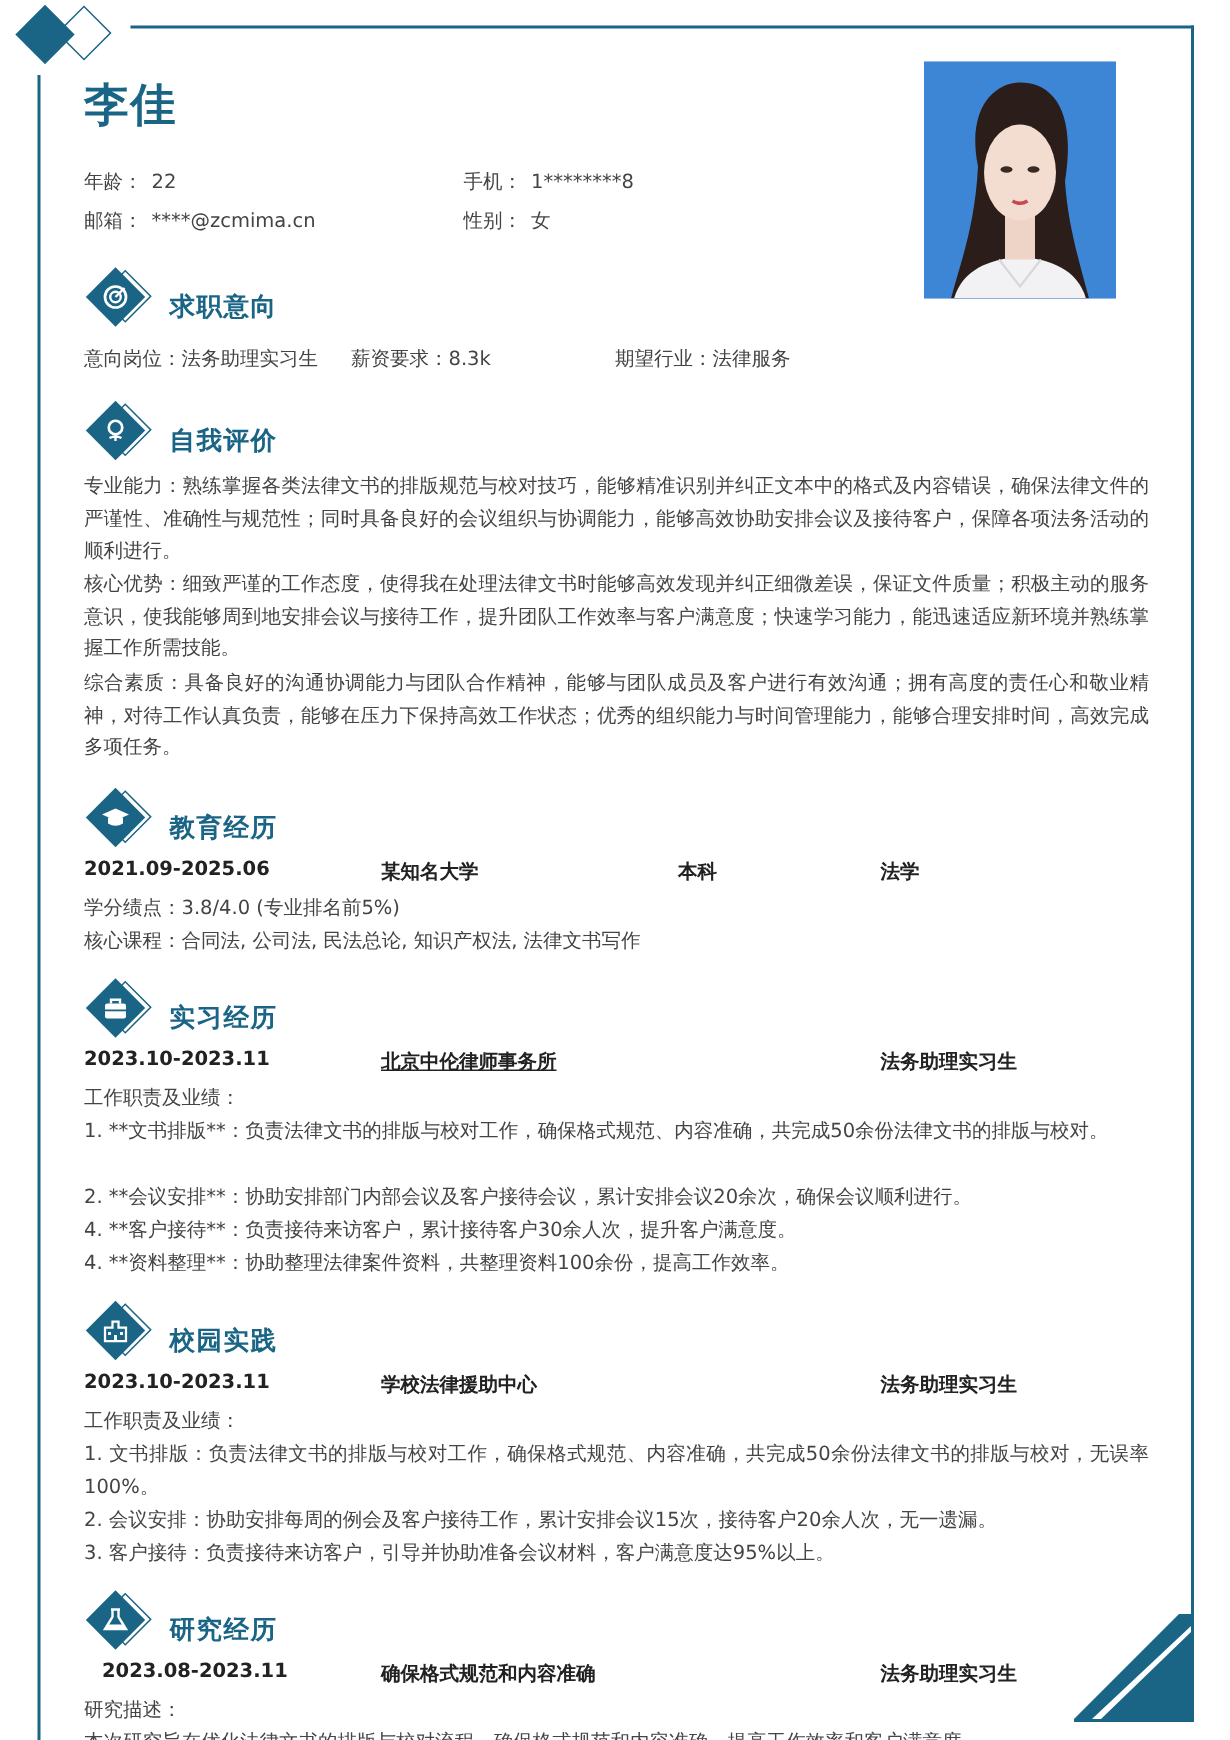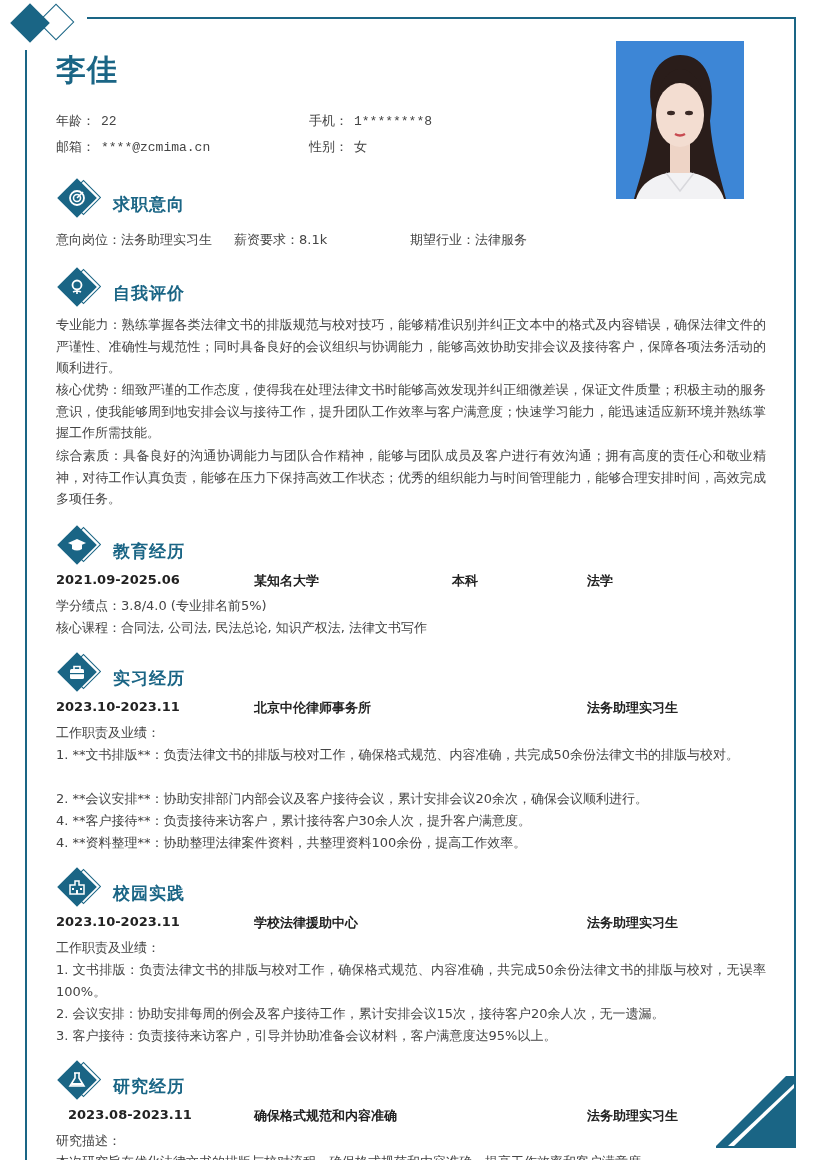--- a/index.html
+++ b/index.html
@@ -11,21 +11,21 @@
   .frame-left { position: absolute; left: 25px; top: 50px; width: 2px; height: 1110px; background: #1a6585; }
   .frame-bottom { position: absolute; left: 716px; top: 1146px; width: 80px; height: 2px; background: #1a6585; }
 
   .corner-diamond-solid { position: absolute; left: 16px; top: 9px; width: 28px; height: 28px; background: #1a6585; transform: rotate(45deg); }
   .corner-diamond-outline { position: absolute; left: 43px; top: 9px; width: 26px; height: 26px; border: 1px solid #1a6585; background: #fff; transform: rotate(45deg); }
 
   .corner-br { position: absolute; left: 716px; top: 1074px; width: 78px; height: 72px; }
 
   .name { position: absolute; left: 56px; top: 50px; font-size: 30px; font-weight: bold; color: #1a6585; letter-spacing: 1px; }
 
-  .info { position: absolute; font-size: 13px; color: #444; font-family: Liberation Mono, monospace; }
+  .info { position: absolute; font-size: 13px; color: #444; }
   .info .lbl { display: inline-block; }
   .info .val { margin-left: 6px; }
 
   .photo { position: absolute; left: 616px; top: 41px; width: 128px; height: 158px; background: #3d86d6; overflow: hidden; }
 
   .sec-head { position: absolute; left: 60px; height: 36px; display: flex; align-items: flex-end; }
   .sec-icon { position: relative; width: 46px; height: 36px; }
   .sec-icon .dia { position: absolute; left: 3px; top: 4px; width: 28px; height: 28px; background: #1a6585; transform: rotate(45deg); }
   .sec-icon .dia-out { position: absolute; left: 11px; top: 5px; width: 25px; height: 25px; border: 1px solid #1a6585; transform: rotate(45deg); background: transparent; }
   .sec-icon .glyph { position: absolute; left: 7px; top: 8px; width: 20px; height: 20px; }
@@ -86,21 +86,21 @@
       <div class="dia"></div>
     <svg class="glyph" viewBox="0 0 20 20">
       <circle cx="10" cy="10" r="7" stroke="#fff" stroke-width="1.8" fill="none"></circle>
       <circle cx="10" cy="10" r="3.5" stroke="#fff" stroke-width="1.6" fill="none"></circle>
       <path d="M10,10 L16,4" stroke="#fff" stroke-width="1.6"></path>
     </svg>
   </div>
   <span class="sec-title">求职意向</span>
 </div>
 <div class="line" style="top:229px;">意向岗位：法务助理实习生</div>
-<div class="line" style="left:234px; top:229px;">薪资要求：8.1k</div>
+<div class="line" style="left:234px; top:229px;">薪资要求：8.3k</div>
 <div class="line" style="left:410px; top:229px;">期望行业：法律服务</div>
 
 <div class="sec-head" style="top:269px;">
   <div class="sec-icon">
     <div class="dia-out"></div>
       <div class="dia"></div>
     <svg class="glyph" viewBox="0 0 20 20">
       <circle cx="10" cy="8" r="4.5" stroke="#fff" stroke-width="1.8" fill="none"></circle>
       <path d="M10,12.5 L10,17 M6,15 Q10,13 14,15" stroke="#fff" stroke-width="1.6" fill="none"></path>
     </svg>
@@ -138,21 +138,21 @@
     <svg class="glyph" viewBox="0 0 20 20">
       <rect x="3" y="7" width="14" height="10" rx="1.5" fill="#fff"></rect>
       <path d="M7,7 L7,4.5 L13,4.5 L13,7" stroke="#fff" stroke-width="1.6" fill="none"></path>
       <rect x="3" y="11" width="14" height="1.2" fill="#1a6585"></rect>
     </svg>
   </div>
   <span class="sec-title">实习经历</span>
 </div>
 <div class="row" style="top:699px;">
   <span style="left:0;">2023.10-2023.11</span>
-  <span style="left:198px;">北京中伦律师事务所</span>
+  <span style="left:198px;text-decoration:underline;">北京中伦律师事务所</span>
   <span style="left:531px;">法务助理实习生</span>
 </div>
 <div class="line" style="top:722px;">工作职责及业绩：</div>
 <div class="para" style="top:744px;">1. **文书排版**：负责法律文书的排版与校对工作，确保格式规范、内容准确，共完成50余份法律文书的排版与校对。</div>
 <div class="para" style="top:788px;">2. **会议安排**：协助安排部门内部会议及客户接待会议，累计安排会议20余次，确保会议顺利进行。</div>
 <div class="para" style="top:810px;">4. **客户接待**：负责接待来访客户，累计接待客户30余人次，提升客户满意度。</div>
 <div class="para" style="top:832px;">4. **资料整理**：协助整理法律案件资料，共整理资料100余份，提高工作效率。</div>
 
 <div class="sec-head" style="top:869px;">
   <div class="sec-icon">

